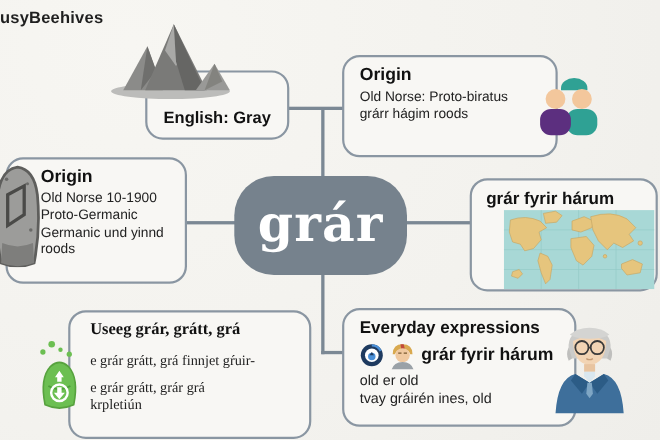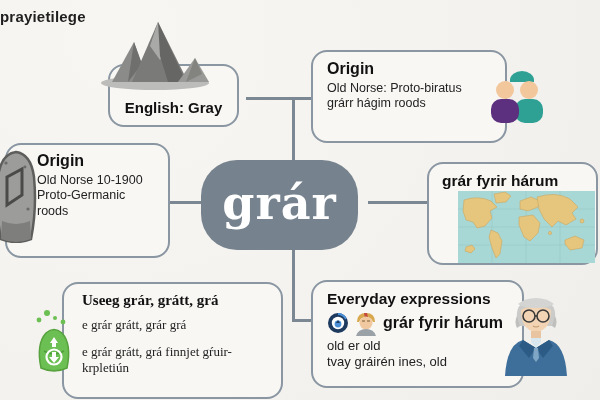--- a/index.html
+++ b/index.html
@@ -7,21 +7,21 @@
     position:relative;width:600px;height:400px;overflow:hidden;
     background:#f3f2ee;
     background-image:radial-gradient(circle at 20% 10%, #f7f6f2 0%, #f3f2ee 60%, #efeeea 100%);
     font-family:"Liberation Sans", sans-serif;color:#1d1d1d;
   }
   .watermark{
     position:absolute;left:0px;top:8px;font-size:15px;font-weight:bold;color:#1f1f1f;letter-spacing:.2px;
   }
   .conn{position:absolute;background:#7b8894;}
   .node{
-    position:absolute;left:201px;top:160px;width:157px;height:90px;
+    position:absolute;left:213px;top:160px;width:157px;height:90px;
     background:#76828d;border-radius:36px;display:flex;align-items:center;justify-content:center;
   }
   .node-word{
     font-family:"DejaVu Serif", serif;font-weight:bold;font-size:46px;color:#ffffff;letter-spacing:1px;
     margin-top:-4px;
   }
   .box{
     position:absolute;background:#f8f7f4;border:2px solid #8a96a2;border-radius:16px;box-sizing:border-box;
   }
   .box-title{font-weight:bold;font-size:16px;line-height:1.1;color:#111;}
@@ -32,30 +32,30 @@
   .icon-abs{position:absolute;}
   .phrase-row{display:flex;align-items:center;gap:4px;margin:3px 0 2px 0;}
   .phrase-bold{font-weight:bold;font-size:16px;color:#111;}
   .usage-line{font-size:13px;line-height:1.25;color:#222;}
 </style>
 </head>
 <body>
 
 <div class="stage">
 
-  <div class="watermark">prayietilege</div>
+  <div class="watermark">usyBeehives</div>
 
   <div class="conn" style="left:246px;top:97px;width:66px;height:3px;"></div>
   <div class="conn" style="left:292px;top:99px;width:3px;height:63px;"></div>
   <div class="conn" style="left:168px;top:201px;width:48px;height:3px;"></div>
   <div class="conn" style="left:368px;top:201px;width:61px;height:3px;"></div>
   <div class="conn" style="left:292px;top:248px;width:3px;height:74px;"></div>
   <div class="conn" style="left:292px;top:319px;width:21px;height:3px;"></div>
 
-  <div class="box" style="left:108px;top:64px;width:131px;height:63px;">
+  <div class="box" style="left:132px;top:64px;width:131px;height:63px;">
     <div class="tl-label">English: Gray</div>
   </div>
 
   <svg class="icon-abs" style="left:98px;top:16px;" width="115" height="76" viewBox="0 0 115 76">
     <ellipse cx="57" cy="67" rx="54" ry="7" fill="#bcbcba"></ellipse>
     <polygon points="14,66 36,26 50,66" fill="#8b8b89"></polygon>
     <polygon points="30,66 36,26 44,48" fill="#6f6f6d"></polygon>
     <path d="M34 66 L60 6 L90 66 Z" fill="#7a7a78"></path>
     <path d="M52 30 L60 6 L70 32 L62 44 Z" fill="#a9a9a7"></path>
     <path d="M60 6 L90 66 L72 66 Z" fill="#63636१" fill-opacity="0.0"></path>
@@ -75,20 +75,21 @@
     <circle cx="41" cy="24" r="9" fill="#f3c79c"></circle>
     <rect x="27" y="33" width="28" height="24" rx="10" fill="#2fa194"></rect>
     <circle cx="17" cy="24" r="9" fill="#f3c79c"></circle>
     <rect x="3" y="33" width="28" height="24" rx="10" fill="#5c2f7f"></rect>
   </svg>
 
   <div class="box" style="left:5px;top:143px;width:165px;height:115px;padding:7px 6px 0 30px;">
     <div class="box-title">Origin</div>
     <div class="box-line" style="margin-top:3px;">Old Norse 10-1900</div>
     <div class="box-line">Proto-Germanic</div>
+    <div class="box-line">Germanic und yinnd</div>
     <div class="box-line">roods</div>
   </div>
 
   <svg class="icon-abs" style="left:-6px;top:147px;" width="44" height="96" viewBox="0 0 44 96">
     <path d="M7 92 Q1 62 4 30 Q7 7 22 5 Q37 7 40 30 Q43 62 37 92 Q22 98 7 92 Z" fill="#9c9c9a" stroke="#5e5e5c" stroke-width="2.5"></path>
     <path d="M8 74 Q22 80 36 74 L37 92 Q22 98 7 92 Z" fill="#7e7e7c"></path>
     <polygon points="13,30 28,22 28,48 13,58" fill="none" stroke="#4a4a48" stroke-width="3"></polygon>
     <circle cx="12" cy="16" r="1.6" fill="#6a6a68"></circle>
     <circle cx="31" cy="20" r="1.4" fill="#6a6a68"></circle>
     <circle cx="34" cy="62" r="1.6" fill="#6a6a68"></circle>
@@ -121,22 +122,22 @@
       <path d="M79 6 q19 -6 33 2 l8 8 -6 6 4 6 -10 6 -8 -4 -6 6 -8 -8 -5 -10 z"></path>
       <path d="M107 49 l10 -4 9 4 -2 8 -12 2 -5 -6 z"></path>
       <path d="M8 56 l6 -2 3 4 -4 4 -6 -2 z"></path>
       <circle cx="124" cy="30" r="2"></circle>
       <circle cx="92" cy="42" r="1.6"></circle>
     </g>
   </svg>
 
   <div class="box" style="left:62px;top:282px;width:221px;height:117px;padding:8px 10px 0 18px;font-family:Liberation Serif, serif;">
     <div class="box-title" style="font-size:15px;">Useeg grár, grátt, grá</div>
+    <div class="usage-line" style="margin-top:11px;">e grár grátt, grá finnjet gŕuir-</div>
     <div class="usage-line" style="margin-top:8px;">e grár grátt, grár grá</div>
-    <div class="usage-line" style="margin-top:11px;">e grár grátt, grá finnjet gŕuir-</div>
     <div class="usage-line">krpletiún</div>
   </div>
 
   <svg class="icon-abs" style="left:34px;top:306px;" width="40" height="70" viewBox="0 0 40 70">
     <circle cx="5" cy="14" r="2.4" fill="#6cbf52"></circle>
     <circle cx="13" cy="7" r="3" fill="#6cbf52"></circle>
     <circle cx="21" cy="12" r="2" fill="#6cbf52"></circle>
     <circle cx="29" cy="16" r="2.4" fill="#6cbf52"></circle>
     <path d="M7 62 Q2 38 12 27 Q20 20 28 27 Q38 38 33 62 Q20 68 7 62 Z" fill="#6cbf52" stroke="#57a23e" stroke-width="1.5"></path>
     <polygon points="20,30 20,30 24,36 22,36 22,40 18,40 18,36 16,36" fill="#ffffff" transform="translate(0,1)"></polygon>

